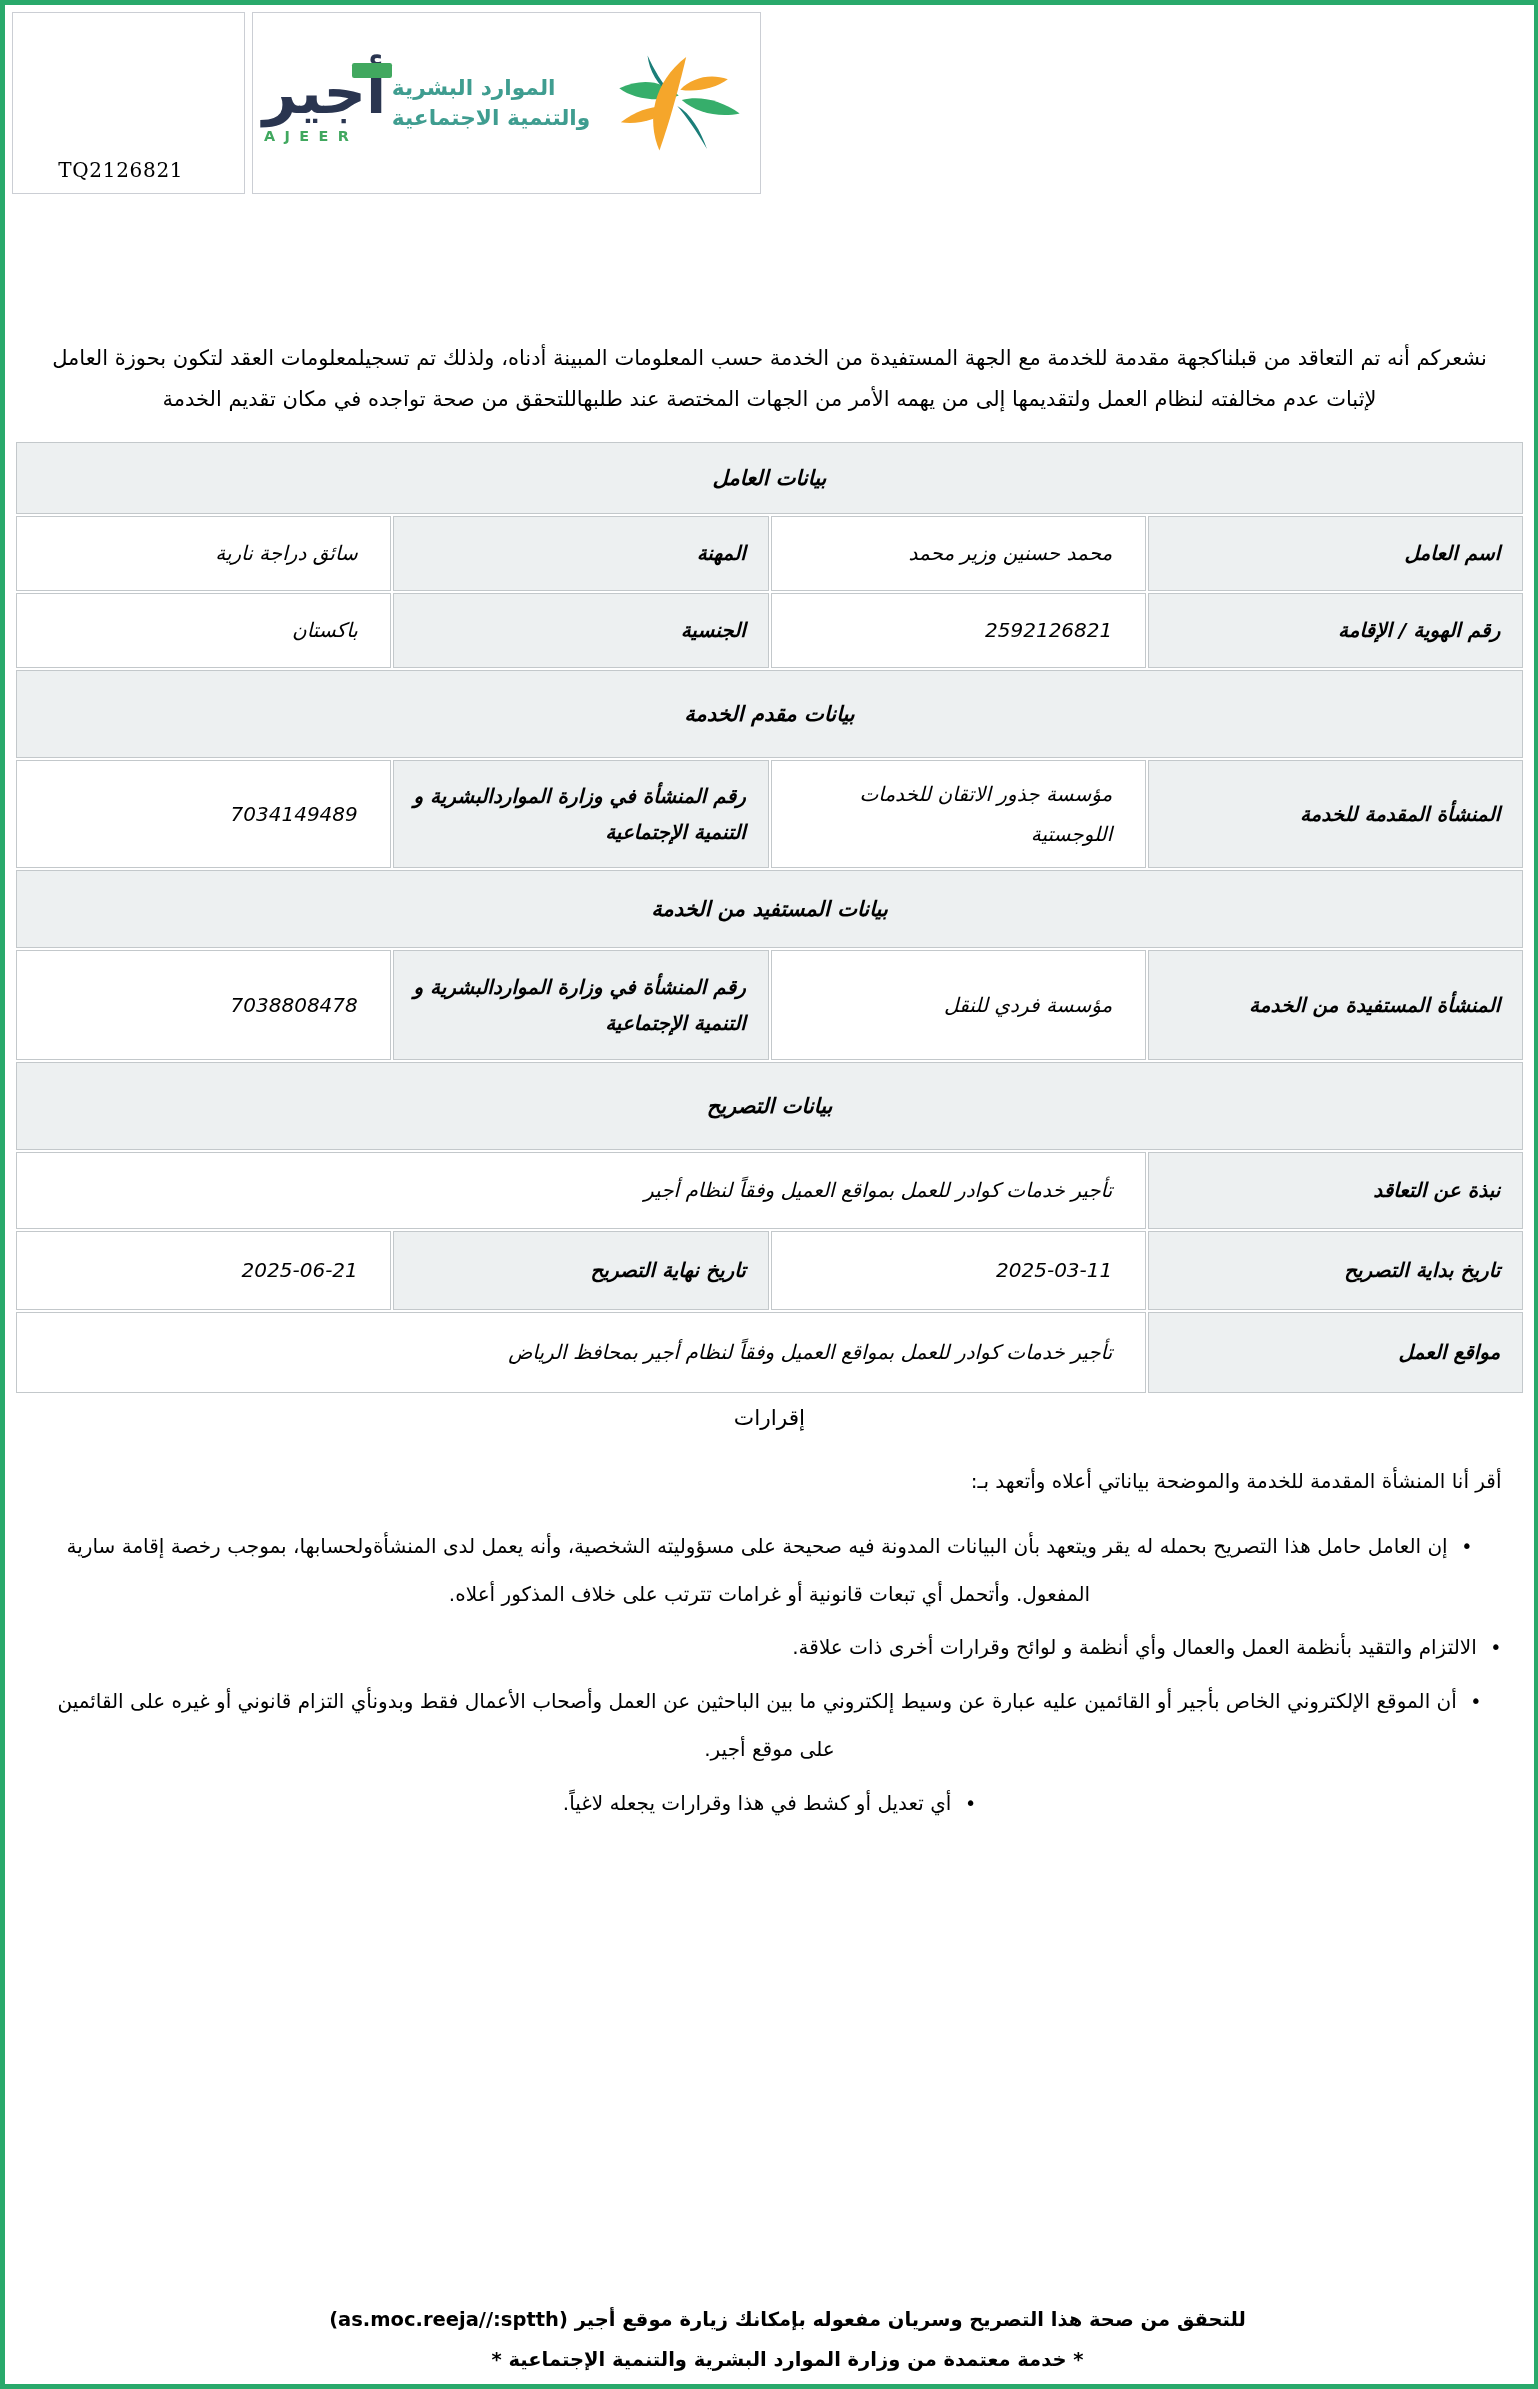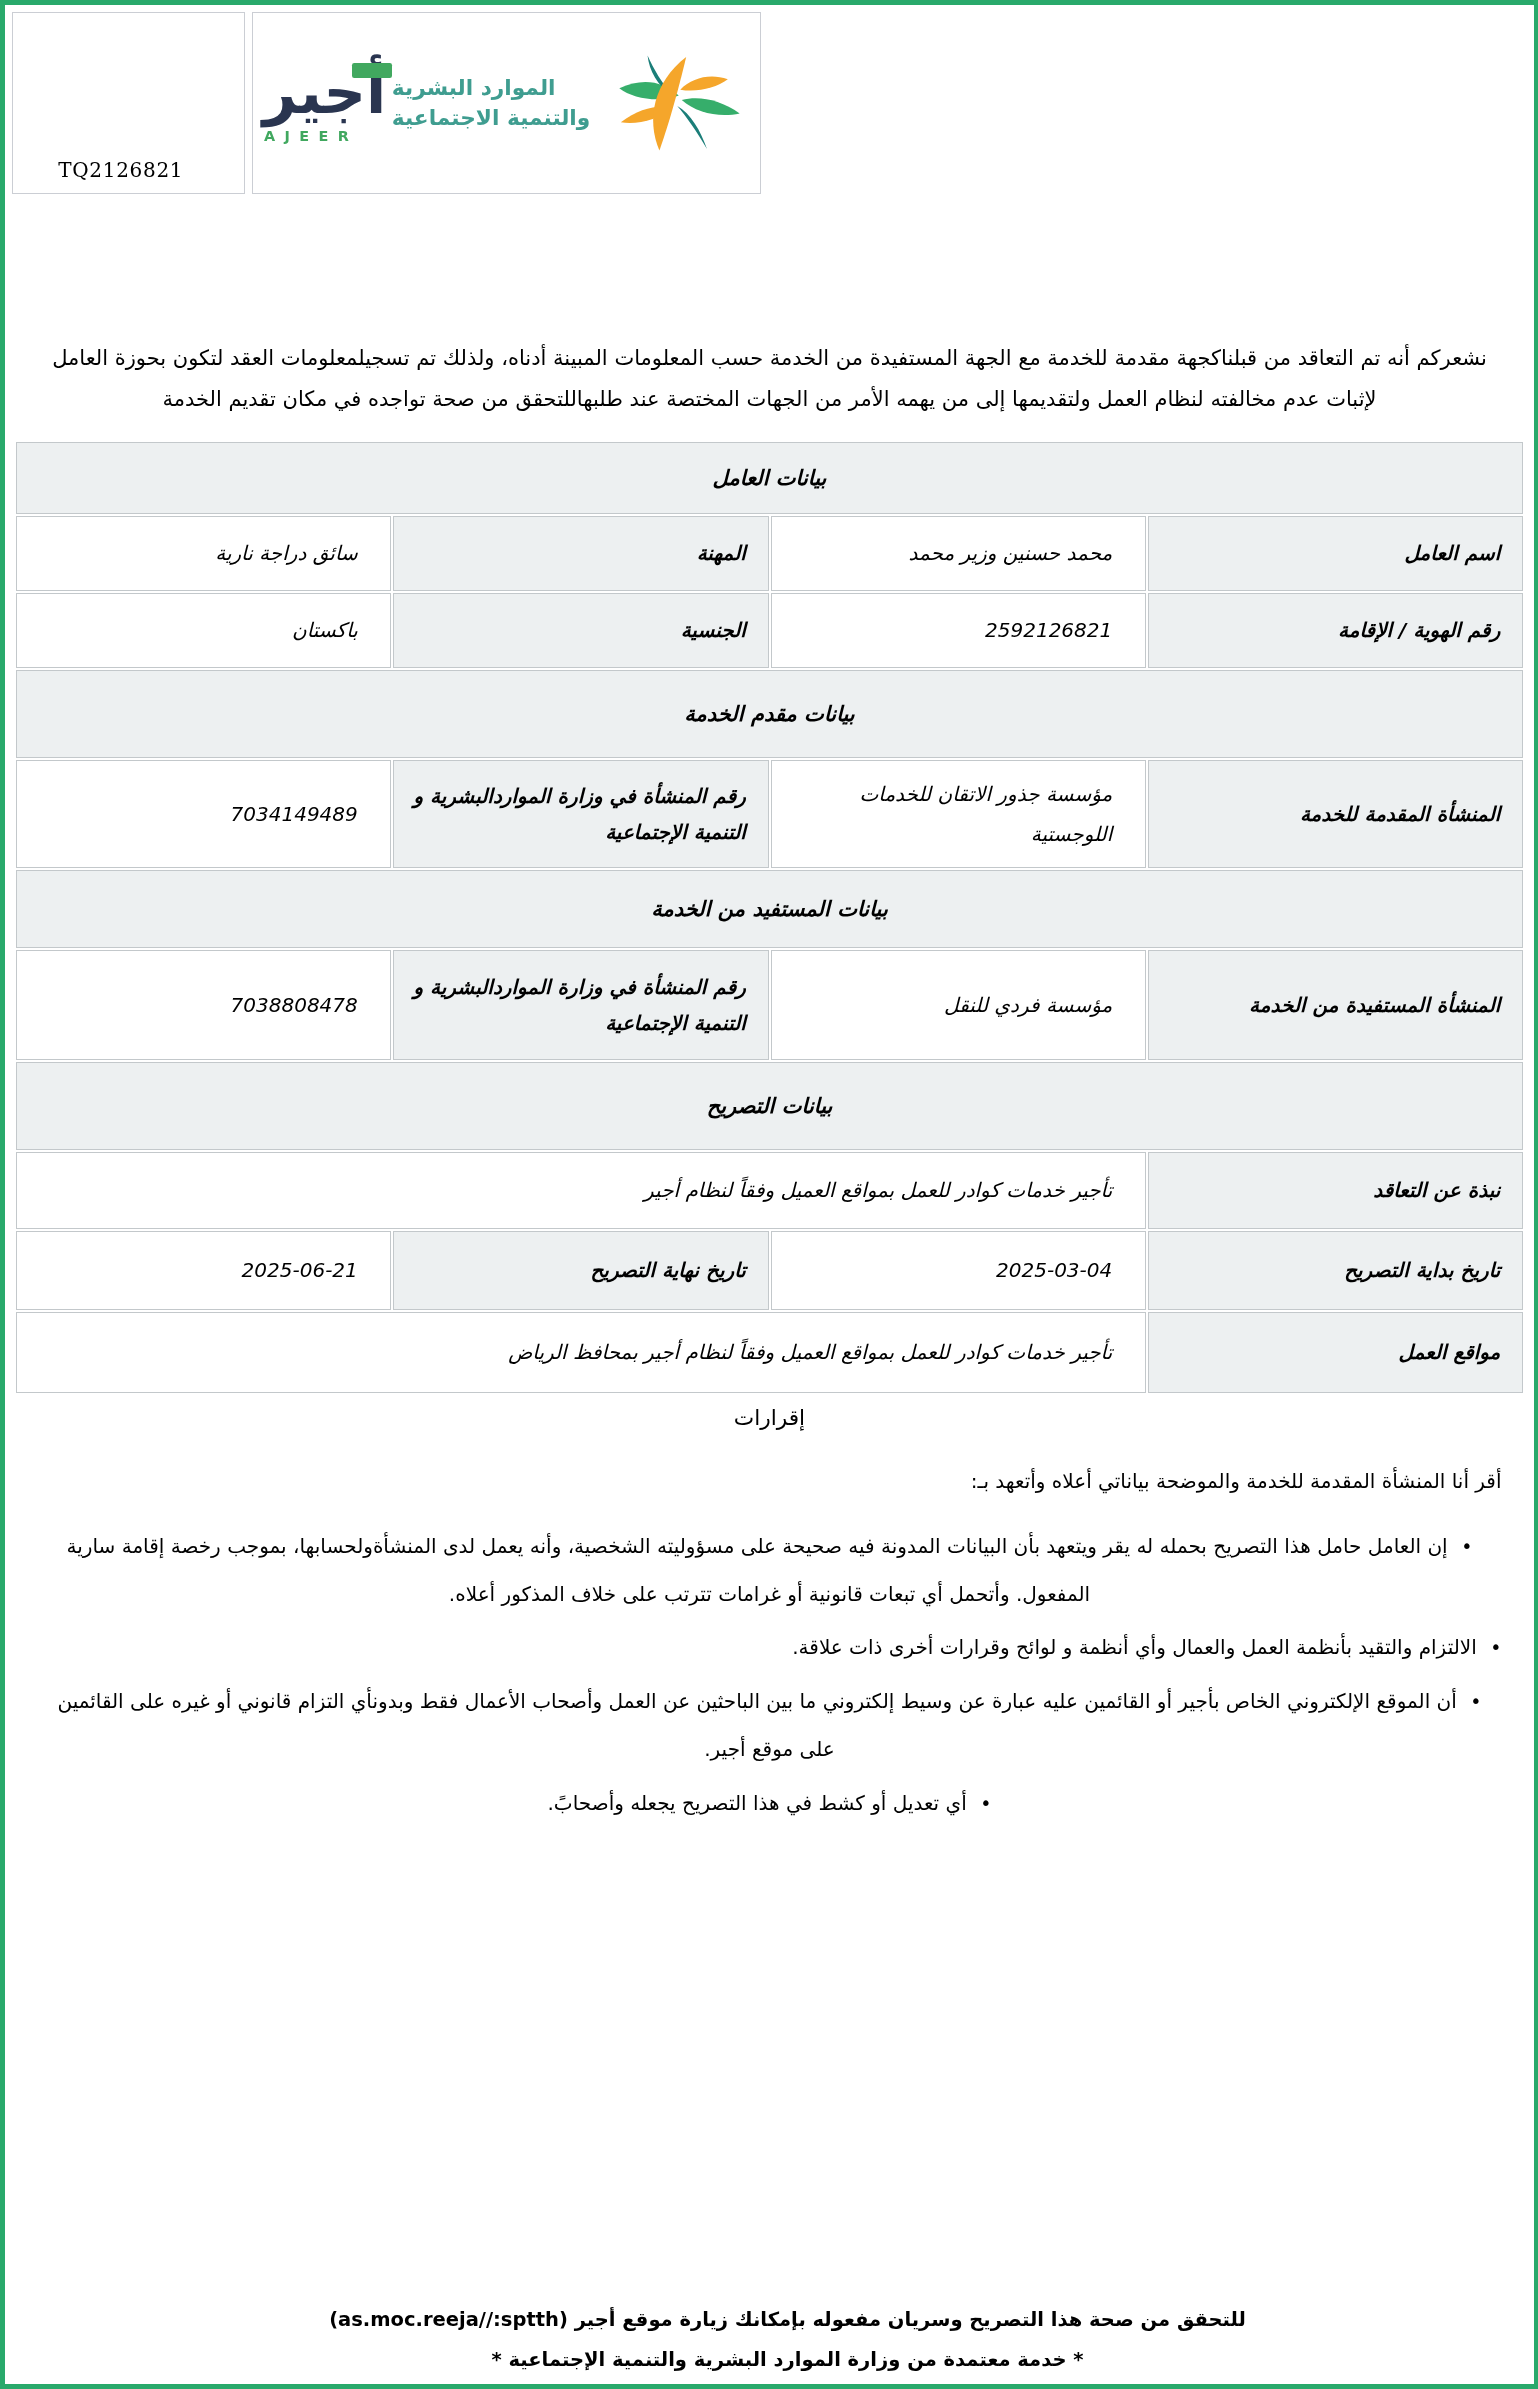--- a/index.html
+++ b/index.html
@@ -221,38 +221,38 @@
 
     <tr style="height:88px">
       <td class="sec" colspan="4">بيانات التصريح</td>
     </tr>
     <tr style="height:77px">
       <td class="lbl">نبذة عن التعاقد</td>
       <td class="val" colspan="3">تأجير خدمات كوادر للعمل بمواقع العميل وفقاً لنظام أجير</td>
     </tr>
     <tr style="height:79px">
       <td class="lbl">تاريخ بداية التصريح</td>
-      <td class="val">2025-03-04</td>
+      <td class="val">2025-03-11</td>
       <td class="lbl">تاريخ نهاية التصريح</td>
       <td class="val">2025-06-21</td>
     </tr>
     <tr style="height:81px">
       <td class="lbl">مواقع العمل</td>
       <td class="val" colspan="3">تأجير خدمات كوادر للعمل بمواقع العميل وفقاً لنظام أجير بمحافظ الرياض</td>
     </tr>
   </tbody>
     </table>
 
   <div class="decl">
     <div class="decl-title">إقرارات</div>
     <div class="decl-intro">أقر أنا المنشأة المقدمة للخدمة والموضحة بياناتي أعلاه وأتعهد بـ:</div>
     <div class="decl-item"><span class="bullet-marker">•</span> <span>إن العامل حامل هذا التصريح بحمله له يقر ويتعهد بأن البيانات المدونة فيه صحيحة على مسؤوليته الشخصية، وأنه يعمل لدى المنشأةولحسابها، بموجب رخصة إقامة سارية المفعول. وأتحمل أي تبعات قانونية أو غرامات تترتب على خلاف المذكور أعلاه.</span></div>
     <div class="decl-item align-right"><span class="bullet-marker">•</span> <span>الالتزام والتقيد بأنظمة العمل والعمال وأي أنظمة و لوائح وقرارات أخرى ذات علاقة.</span></div>
     <div class="decl-item"><span class="bullet-marker">•</span> <span>أن الموقع الإلكتروني الخاص بأجير أو القائمين عليه عبارة عن وسيط إلكتروني ما بين الباحثين عن العمل وأصحاب الأعمال فقط وبدونأي التزام قانوني أو غيره على القائمين على موقع أجير.</span></div>
-    <div class="decl-item"><span class="bullet-marker">•</span> <span>أي تعديل أو كشط في هذا التصريح يجعله وأصحابً.</span></div>
+    <div class="decl-item"><span class="bullet-marker">•</span> <span>أي تعديل أو كشط في هذا وقرارات يجعله لاغياً.</span></div>
   </div>
 
   <div class="footer">
     <div>للتحقق من صحة هذا التصريح وسريان مفعوله بإمكانك زيارة موقع أجير (as.moc.reeja//:sptth)</div>
     <div>* خدمة معتمدة من وزارة الموارد البشرية والتنمية الإجتماعية *</div>
   </div>
 
 </div>
 
 

